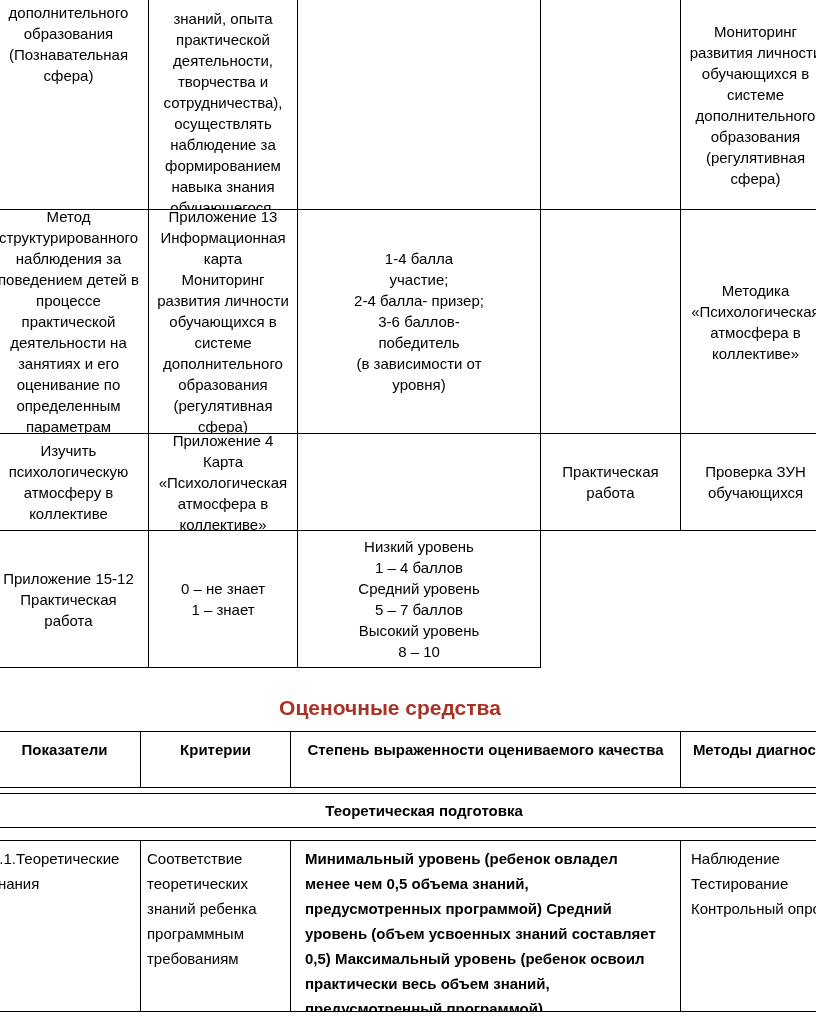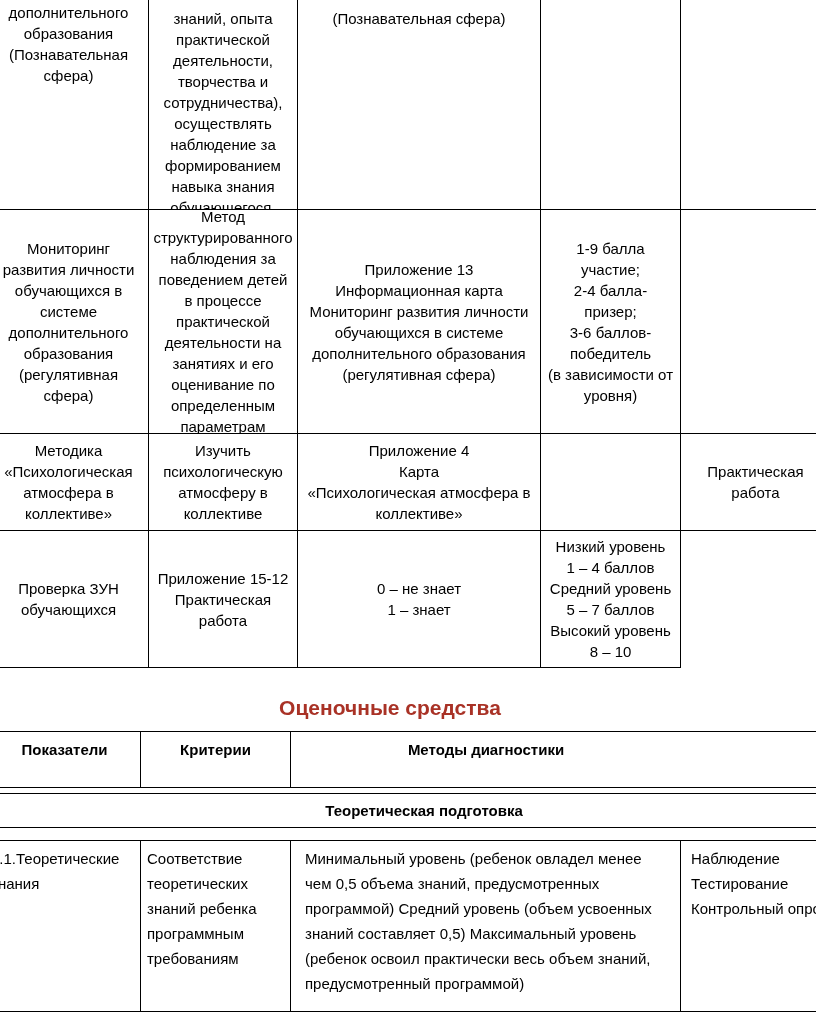--- a/index.html
+++ b/index.html
@@ -84,48 +84,47 @@
     text-align: center;
     padding-top: 4px;
   }
   .t2-datarow { margin-top: 12px; }
   .t2-datarow .cell {
     height: 170px;
     text-align: left;
     padding: 5px 6px;
   }
   .t2-datarow .d1 { padding: 5px 2px; }
-  .t2-datarow .d3 { padding: 5px 16px 5px 14px; }
+  .t2-datarow .d3 { padding: 5px 16px 5px 14px; font-weight: bold; }
   .t2-datarow .d4 { padding: 5px 6px 5px 10px; }
 </style>
 </head>
 <body>
 
 <div class="doc">
 
   <div class="t1">
 
     <div class="cell c1 vtop">дополнительного образования (Познавательная сфера)</div>
     <div class="cell vtop">знаний, опыта практической деятельности, творчества и сотрудничества), осуществлять наблюдение за формированием навыка знания обучающегося.</div>
-    <div class="cell vtop">(Познавательная сфера)</div>
     <div class="cell vtop"></div>
     <div class="cell vtop"></div>
 
     <div class="cell c1">Мониторинг
 развития личности
 обучающихся в
 системе
 дополнительного
 образования
 (регулятивная сфера)</div>
     <div class="cell">Метод структурированного наблюдения за поведением детей в процессе практической деятельности на занятиях и его оценивание по определенным параметрам</div>
     <div class="cell">Приложение 13
 Информационная карта
 Мониторинг развития личности обучающихся в системе дополнительного образования (регулятивная сфера)</div>
-    <div class="cell">1-9 балла
+    <div class="cell">1-4 балла
 участие;
 2-4 балла- призер;
 3-6 баллов-
 победитель
 (в зависимости от
 уровня)</div>
     <div class="cell"></div>
 
     <div class="cell c1">Методика «Психологическая атмосфера в коллективе»</div>
     <div class="cell">Изучить психологическую атмосферу в коллективе</div>
@@ -146,20 +145,21 @@
 5 – 7 баллов
 Высокий уровень
 8 – 10</div>
   </div>
 
   <div class="heading">Оценочные средства</div>
 
   <div class="t2block t2-head">
     <div class="cell">Показатели</div>
     <div class="cell">Критерии</div>
+    <div class="cell">Степень выраженности оцениваемого качества</div>
     <div class="cell">Методы диагностики</div>
   </div>
 
   <div class="t2block t2-section">
     <div class="cell">Теоретическая подготовка</div>
   </div>
 
   <div class="t2block t2-datarow">
     <div class="cell d1">1.1.Теоретические знания</div>
     <div class="cell d2">Соответствие теоретических знаний ребенка программным требованиям</div>

